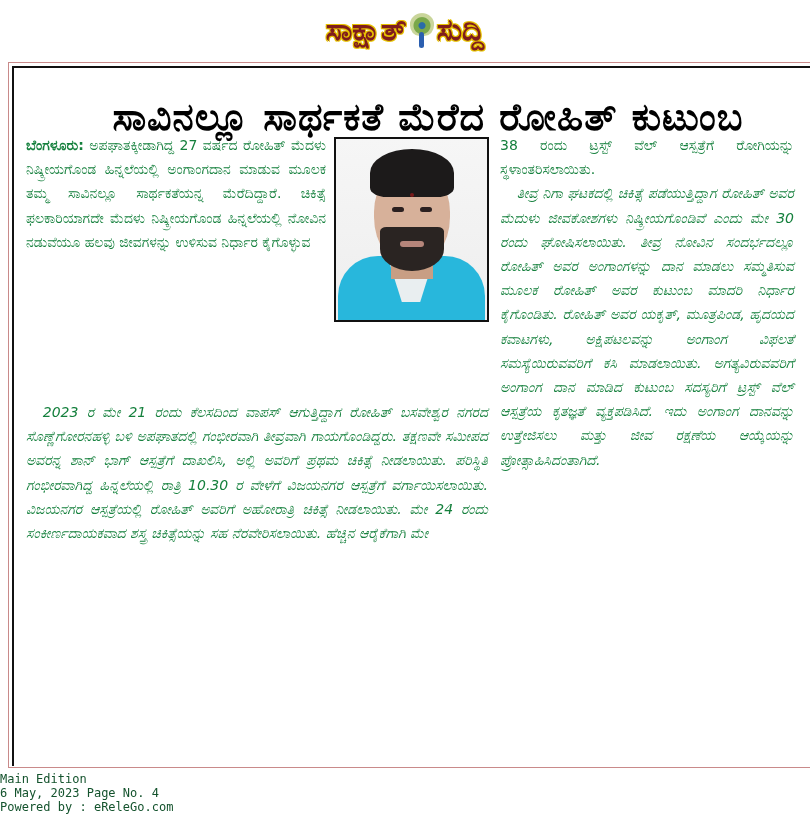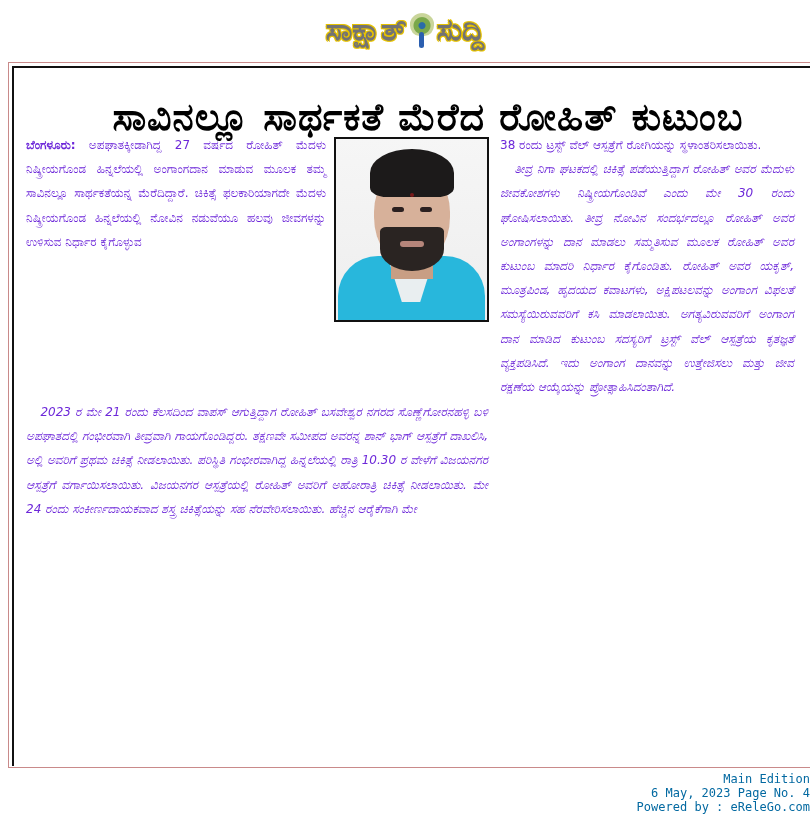--- a/index.html
+++ b/index.html
@@ -1,55 +1,55 @@
 <!DOCTYPE html>
 <html><head>
   <meta charset="utf-8">
   <style>
     html, body { margin: 0; padding: 0; background: #ffffff; }
     body { width: 810px; height: 822px; position: relative; overflow: hidden; font-family: "DejaVu Sans", sans-serif; color: #111; }
 
     .masthead { position: absolute; left: 0; top: 0; width: 810px; height: 60px; display: flex; justify-content: center; align-items: center; }
-    .logo { position: relative; display: flex; align-items: center; font-family: "DejaVu Sans", sans-serif; font-weight: bold; font-size: 30px; color: #737373; letter-spacing: 0px;
+    .logo { position: relative; display: flex; align-items: center; font-family: "DejaVu Sans", sans-serif; font-weight: bold; font-size: 30px; color: #7f1d1d; letter-spacing: 0px;
             text-shadow: 1px 1px 0 #e6c200, -1px -1px 0 #e6c200, 1px -1px 0 #e6c200, -1px 1px 0 #e6c200; }
     .logo .peacock { display: inline-block; width: 26px; height: 40px; margin: 0 2px; position: relative; }
     .logo .peacock::before { content: ""; position: absolute; left: 1px; top: 0; width: 24px; height: 26px; border-radius: 50% 50% 40% 40%;
             background: radial-gradient(circle at 50% 60%, #2a6ca8 0 3px, #7aa84a 4px 8px, #c9d59a 9px 12px, transparent 13px); }
     .logo .peacock::after { content: ""; position: absolute; left: 10px; top: 22px; width: 5px; height: 16px; background: #2b5fb0; border-radius: 3px; }
 
     .frame-top { position: absolute; left: 8px; top: 62px; width: 802px; height: 1px; background: #c98a8a; }
     .frame-left { position: absolute; left: 8px; top: 62px; width: 1px; height: 705px; background: #c98a8a; }
     .frame-bottom { position: absolute; left: 8px; top: 767px; width: 802px; height: 1px; background: #c98a8a; }
     .border-top { position: absolute; left: 12px; top: 66px; width: 798px; height: 2px; background: #111; }
     .border-left { position: absolute; left: 12px; top: 66px; width: 2px; height: 700px; background: #111; }
 
     .headline { position: absolute; left: 14px; top: 70px; width: 796px; height: 62px; text-align: center; font-family: "DejaVu Sans", sans-serif; font-weight: bold; font-size: 38px; line-height: 62px; color: #000; white-space: nowrap; letter-spacing: 1px; }
 
-    .col { position: absolute; font-family: "DejaVu Sans", sans-serif; font-size: 12px; line-height: 24.2px; color: #6d28d9; text-align: justify; }
+    .col { position: absolute; font-family: "DejaVu Sans", sans-serif; font-size: 14px; line-height: 24.2px; color: #15803d; text-align: justify; }
     .col p { margin: 0; }
     .col .indent { text-indent: 1.2em; font-style: italic; }
     .col .dateline { font-weight: bold; }
     .col-left-top { left: 26px; top: 133px; width: 300px; }
     .col-left-bottom { left: 26px; top: 400px; width: 462px; }
     .col-right { left: 500px; top: 133px; width: 294px; }
 
     .photo { position: absolute; left: 334px; top: 137px; width: 155px; height: 185px; border: 2px solid #111; box-sizing: border-box; background: #f4f4f4; overflow: hidden; }
     .photo .bg { position: absolute; inset: 0; background: linear-gradient(#f6f6f6, #eeeeee); }
     .photo .shirt { position: absolute; left: 2px; right: 2px; bottom: 0; height: 64px; background: #28b7dc; border-radius: 40px 40px 0 0; }
     .photo .collar { position: absolute; left: 52px; bottom: 18px; width: 46px; height: 44px; background: #e9eef0; clip-path: polygon(0 0, 100% 0, 70% 100%, 30% 100%); }
     .photo .neck { position: absolute; left: 55px; top: 100px; width: 42px; height: 40px; background: #c89e84; }
     .photo .face { position: absolute; left: 38px; top: 28px; width: 76px; height: 100px; background: #d7b19a; border-radius: 45% 45% 50% 50%; }
     .photo .hair { position: absolute; left: 34px; top: 10px; width: 84px; height: 48px; background: #1c1a1a; border-radius: 50% 50% 20% 20%; }
     .photo .beard { position: absolute; left: 44px; top: 88px; width: 64px; height: 44px; background: #2a2422; border-radius: 10% 10% 50% 50%; }
     .photo .mouth { position: absolute; left: 64px; top: 102px; width: 24px; height: 6px; background: #b5857a; border-radius: 3px; }
     .photo .eye-l, .photo .eye-r { position: absolute; top: 68px; width: 12px; height: 5px; background: #2b2020; border-radius: 3px; }
     .photo .eye-l { left: 56px; } .photo .eye-r { left: 84px; }
     .photo .tilak { position: absolute; left: 74px; top: 54px; width: 4px; height: 4px; background: #7a1a1a; border-radius: 50%; }
 
-    .footer { position: absolute; left: 0; top: 772px; width: 810px; text-align: right; font-family: "DejaVu Sans Mono", monospace; font-size: 12px; line-height: 14px; color: #0369a1; }
+    .footer { position: absolute; left: 0; top: 772px; width: 810px; text-align: left; font-family: "DejaVu Sans Mono", monospace; font-size: 12px; line-height: 14px; color: #14532d; }
     .footer div { white-space: nowrap; }
   </style>
 </head>
 <body>
 
 <div class="masthead">
   <div class="logo">
     <span>ಸಾಕ್ಷಾತ್</span>
     <span class="peacock"></span>
     <span>ಸುದ್ದಿ</span>

